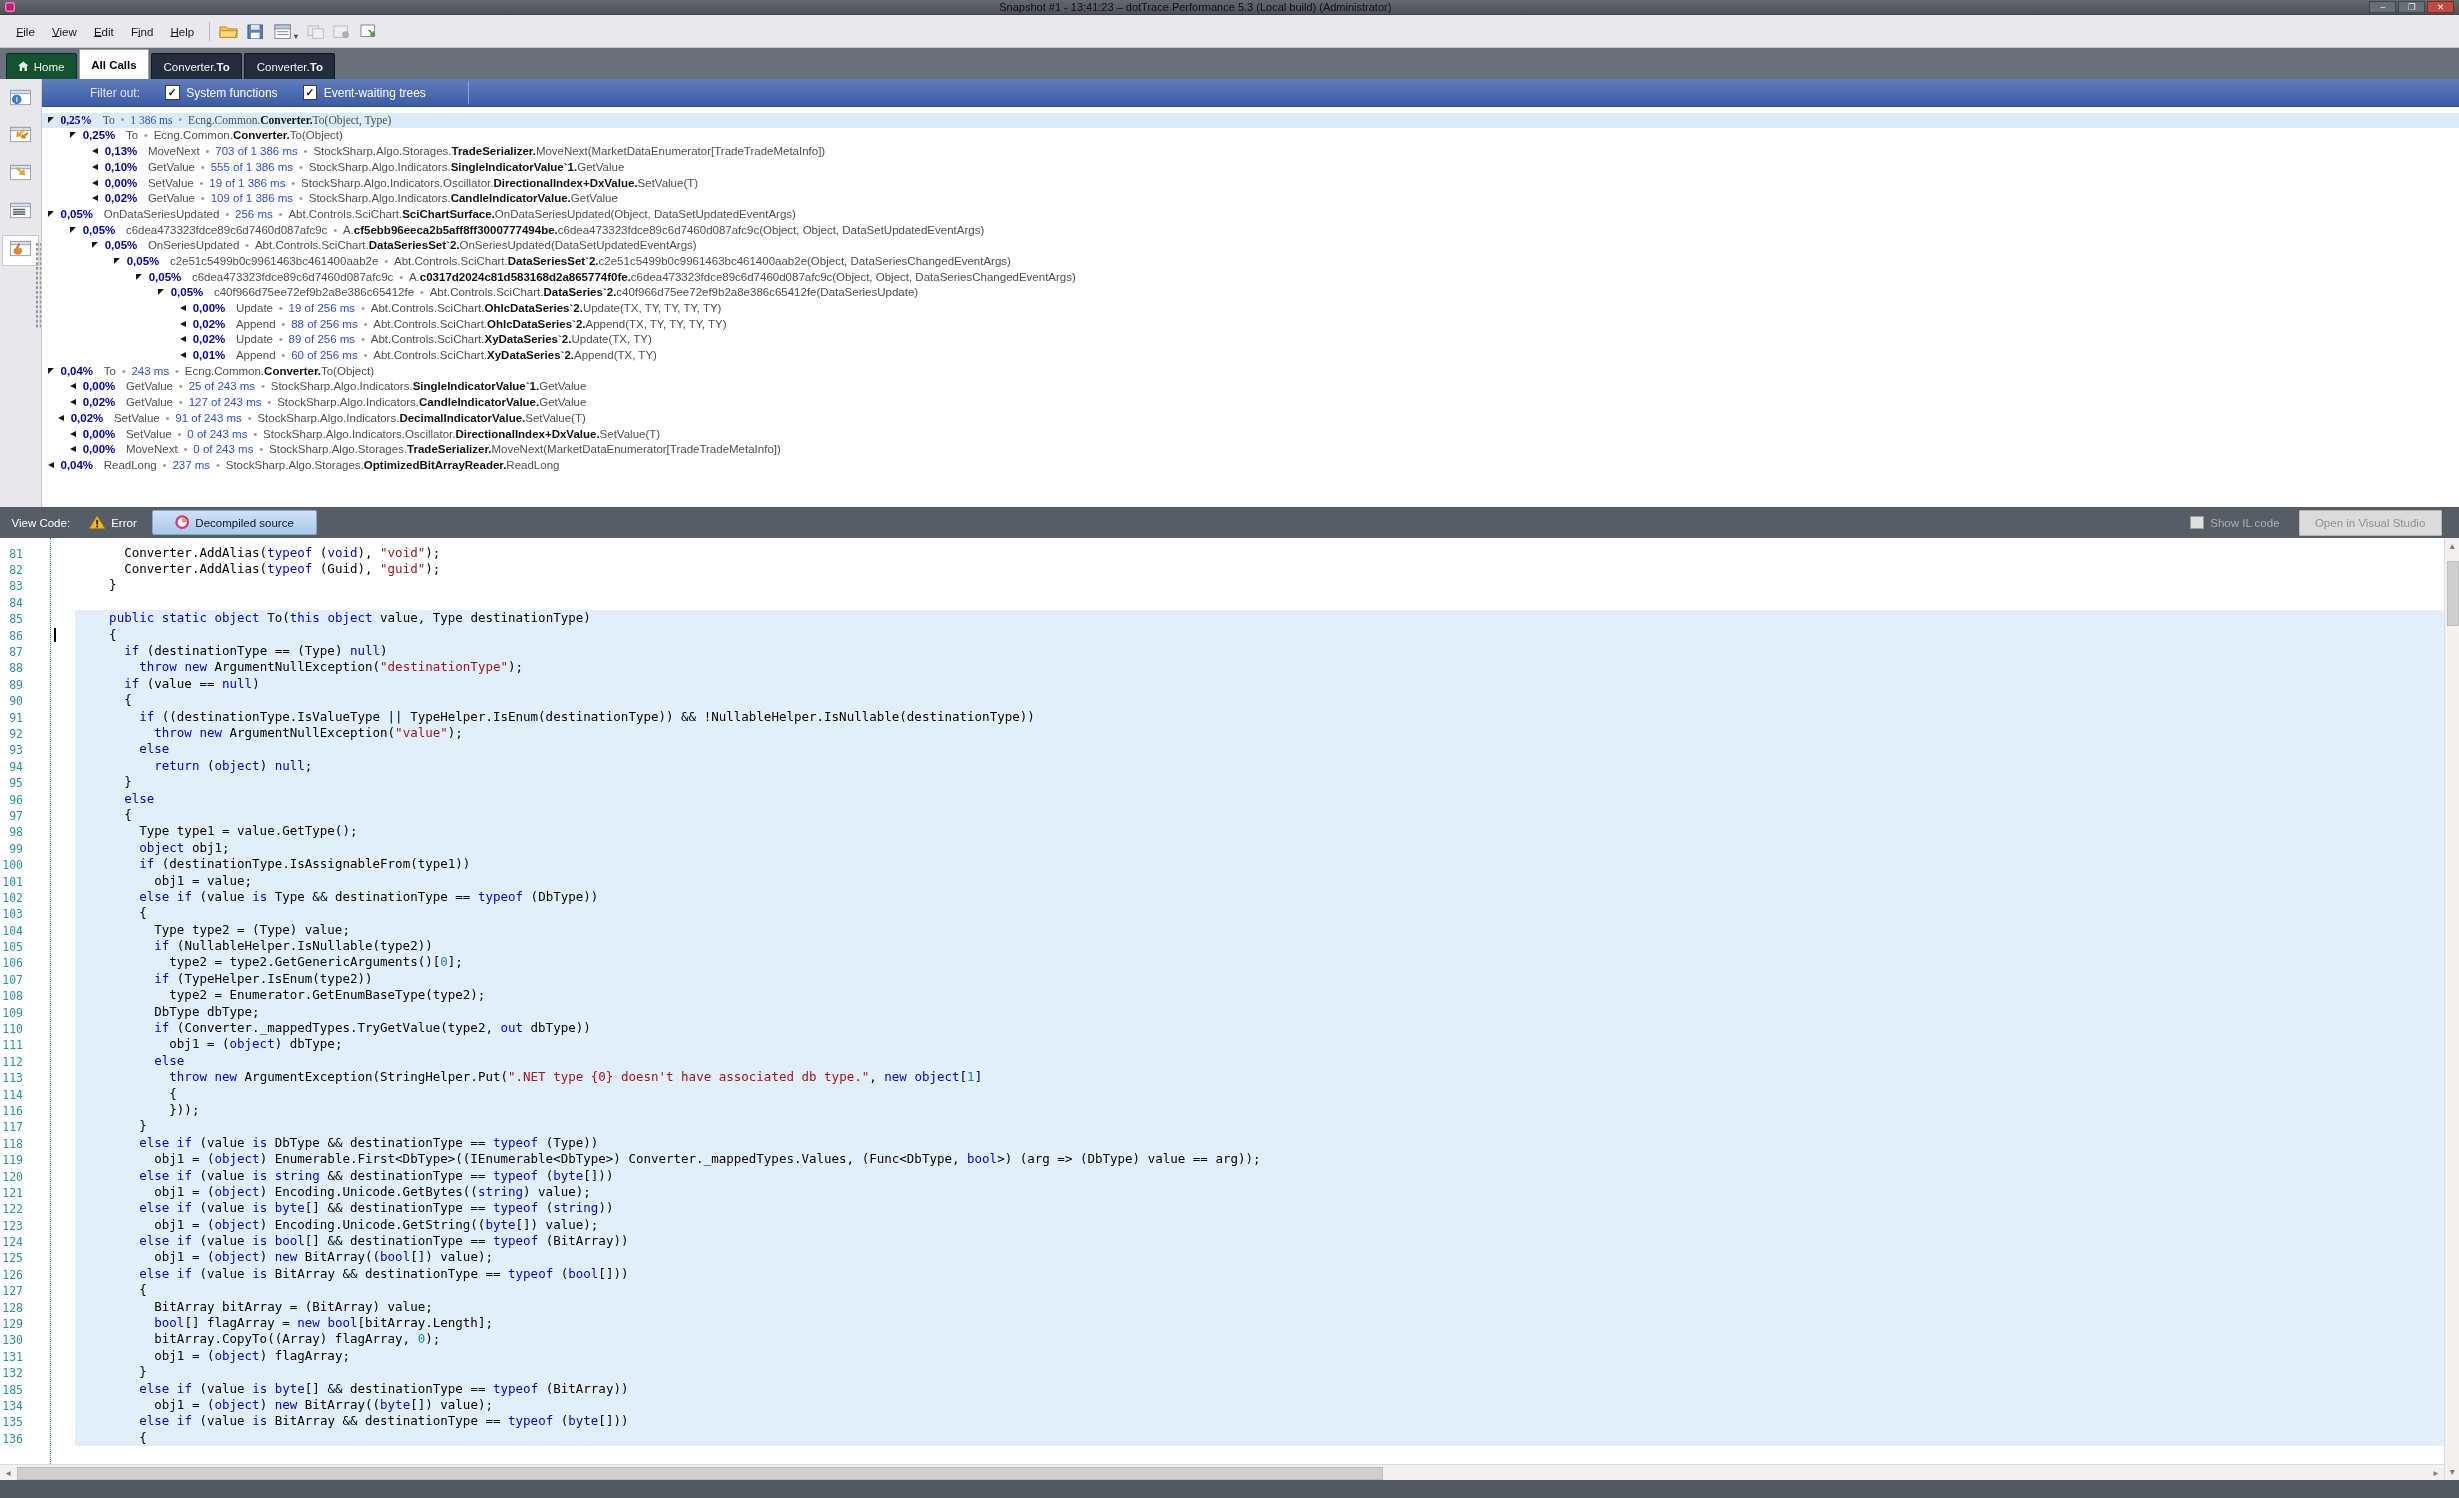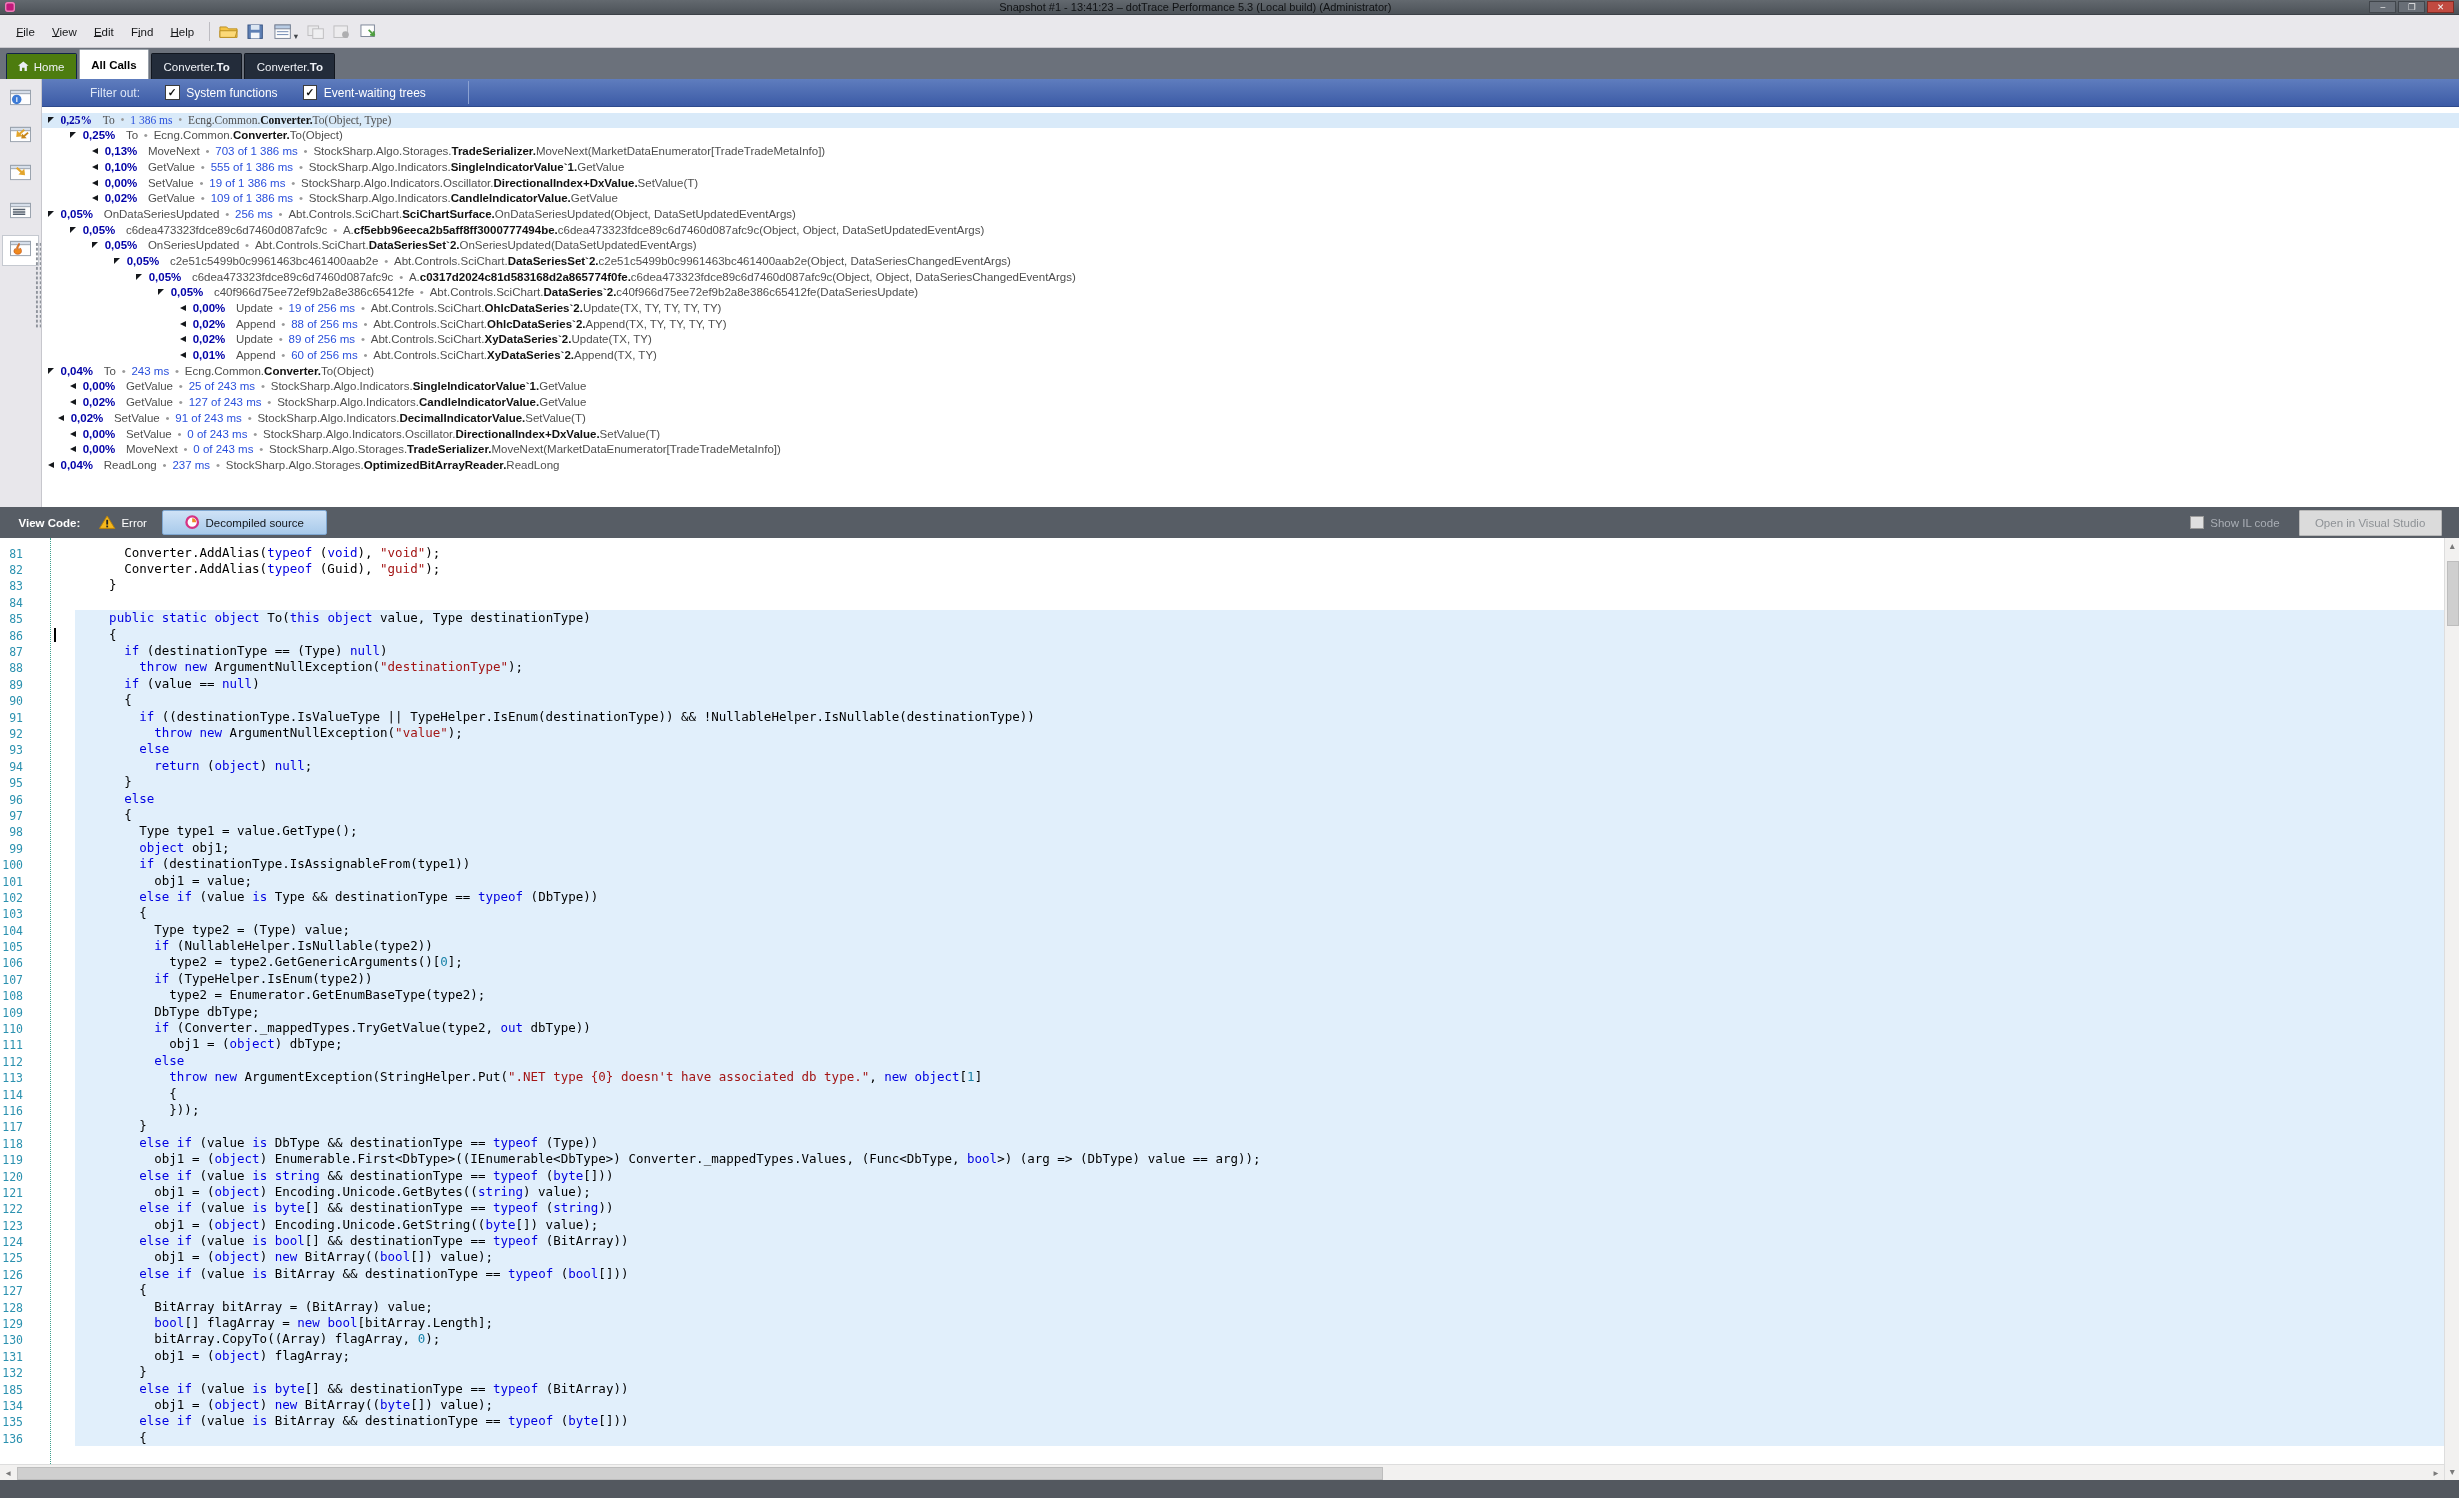--- a/index.html
+++ b/index.html
@@ -28,21 +28,21 @@
   .tico{width:23px;height:21px;margin:0 1.9px;display:inline-flex;align-items:center;justify-content:center;}
   .tico.dis{opacity:.45;filter:grayscale(1);}
   .ddarrow{font-size:8.6px;color:#43464B;margin-left:-1.9px;margin-right:3.8px;}
 
   
   .tabstrip{position:absolute;left:0;top:48px;width:2459px;height:31px;background:#6B717B;
     display:flex;align-items:flex-end;padding-left:5.8px;box-sizing:border-box;}
   .tab{height:25px;display:flex;align-items:center;padding:0 11.5px;margin-right:1.9px;
     font-size:11.5px;color:#EFF2F7;background:#232C3A;border:1px solid #11161F;border-bottom:none;
     border-radius:1.9px 1.9px 0 0;white-space:nowrap;}
-  .tab.home{background:#4d7c0f;border-color:#122档A42;border-color:#12244A;}
+  .tab.home{background:#14532d;border-color:#122档A42;border-color:#12244A;}
   .tab.active{height:29px;background:#FFFFFF;color:#000;font-weight:bold;border-color:#99A0A9;}
   .tab .bld{font-weight:bold;}
   .tab .homeicon{margin-right:4.8px;display:inline-flex;}
 
   
   .sidebar{position:absolute;left:0;top:79px;width:42px;height:428px;background:#E8E7EB;
     border-right:1.9px solid #C7C7CD;box-sizing:border-box;}
   .sbtn{width:35px;height:29px;margin:4.8px auto 6.7px;display:flex;align-items:center;
     justify-content:center;border:1px solid transparent;}
   .sbtn.sel{background:#fff;border-color:#C5C9D0;}
@@ -70,21 +70,21 @@
   .mk.leaf{border-top:3.8px solid transparent;border-bottom:3.8px solid transparent;border-right:6.7px solid #15181C;}
   .pct{font-weight:bold;color:#0101A8;margin-right:10.6px;}
   .nm,.ns,.rest{color:#4F4F4F;}
   .bul{color:#9A9A9A;margin:0 5.8px;}
   .tm{color:#2A50DC;}
   .cls{font-weight:bold;color:#121212;}
 
   
   .vcbar{position:absolute;left:0;top:507px;width:2459px;height:31px;background:#575D65;
     display:flex;align-items:center;color:#FFF;font-size:11.5px;padding:0 11.5px;box-sizing:border-box;}
-  .vclabel{font-weight:bold;margin-right:19px;margin-left:7px;}
+  .vclabel{font-weight:normal;margin-right:19px;}
   .errlabel{margin:0 15.4px 0 5.8px;}
   .dbtn{display:flex;align-items:center;height:23px;padding:0 22px;
     background:linear-gradient(#CFE2F6,#A8CAEB);border:1px solid #7FA7D1;border-radius:2px;color:#12161B;}
   .dbtn svg{margin-right:5.8px;}
   .vspacer{flex:1;}
   .ilwrap{display:flex;align-items:center;color:#A9AEB5;}
   .ilbox{width:11.5px;height:11.5px;background:#DFDFDF;border:1px solid #9A9A9A;margin-right:6.7px;}
   .vsbtn{height:24px;padding:0 15.4px;background:#DBDBDB;border:1px solid #B7B7B7;color:#8E9296;
     display:flex;align-items:center;margin-left:19px;margin-right:5.8px;border-radius:1px;}
 

